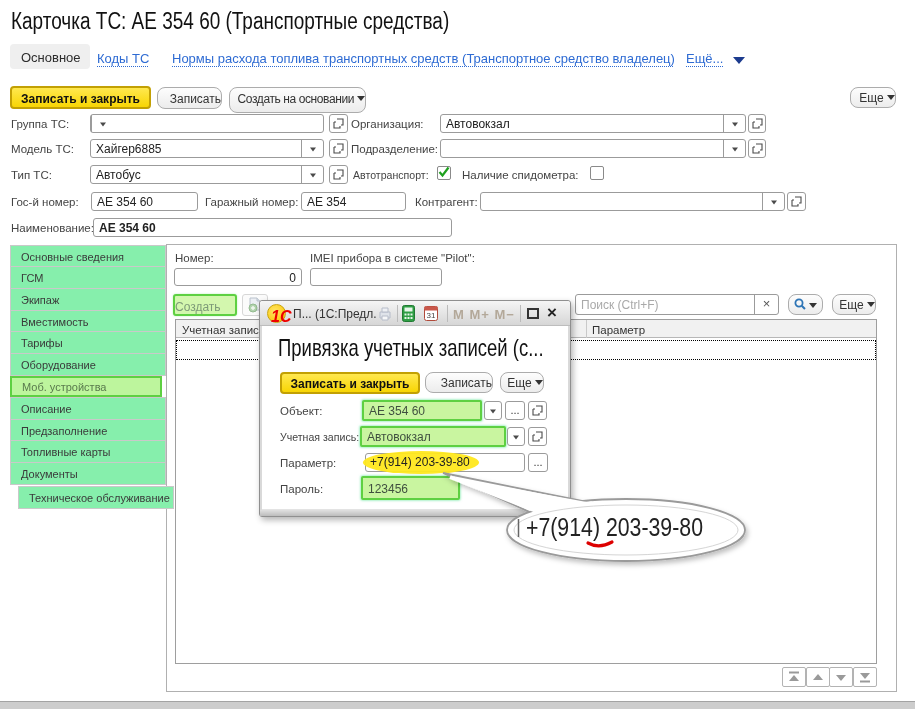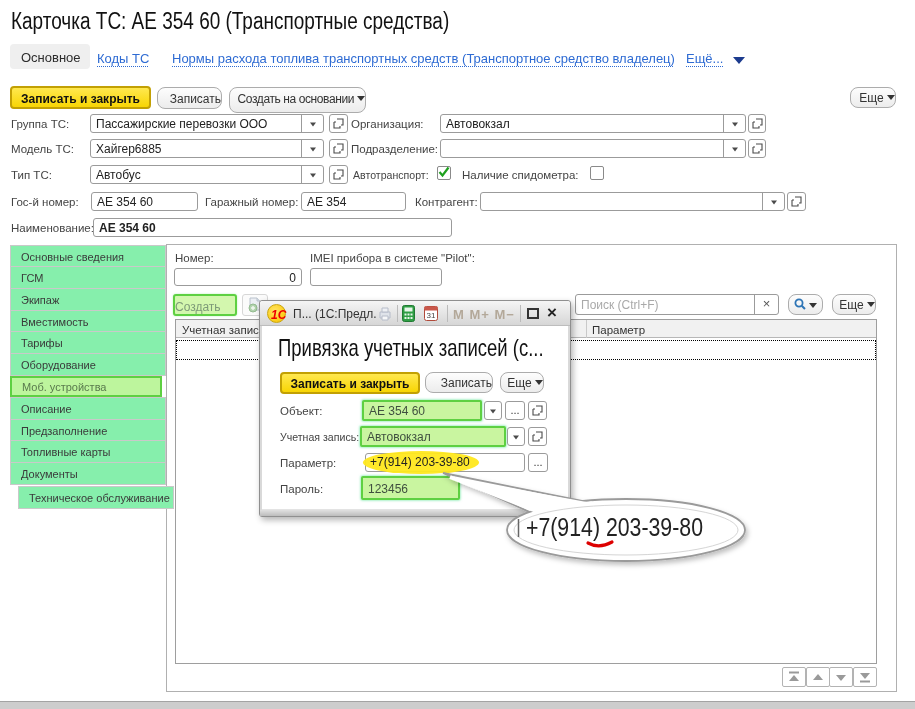--- a/index.html
+++ b/index.html
@@ -34,21 +34,20 @@
 <div class="link" style="left:686px; top:51px;">Ещё...</div>
 <div class="abs" style="left:733px; top:57px; width:0; height:0; border-left:6px solid transparent; border-right:6px solid transparent; border-top:7px solid #1c3b8e;"></div>
 
 <div class="ybtn" style="left:10px; top:86px; width:141px; height:23px; padding-top:4px;">Записать и закрыть</div>
 <div class="btn" style="left:157px; top:87px; width:65px; height:22px; padding-top:4px;">Записать</div>
 <div class="btn" style="left:229px; top:87px; width:137px; height:26px; padding-top:4px; letter-spacing:-0.4px;">Создать на основании <span style="display:inline-block; width:0; height:0; border-left:4px solid transparent; border-right:4px solid transparent; border-top:5px solid #333; vertical-align:2px;"></span></div>
 <div class="btn" style="left:850px; top:87px; width:46px; height:21px; padding-top:3px;">Еще <span style="display:inline-block; width:0; height:0; border-left:4px solid transparent; border-right:4px solid transparent; border-top:5px solid #333; vertical-align:2px;"></span></div>
 
 <div class="lbl" style="left:11px; top:118px;">Группа ТС:</div>
 <div class="combo" style="left:90px; top:114px; width:234px; height:19px;">
-  <div class="txt">Пассажирские перевозки ООО</div>
   <div class="seg">
       <div class="tri"></div>
     </div>
 </div>
 <div class="sqbtn" style="left:329px; top:114px; width:19px; height:19px;">
     <svg class="opn" width="11" height="11" viewBox="0 0 11 11">
       <path d="M4 1 h6 v6 h-2 M1 4 h2 M1 4 v6 h6 v-2" fill="none" stroke="#4a4a4a" stroke-width="1.1"></path>
     </svg>
   </div>
 <div class="lbl" style="left:351px; top:118px;">Организация:</div>
@@ -208,21 +207,21 @@
     <svg width="12" height="12" viewBox="0 0 12 12" style="position:absolute;left:5px;top:3px;">
       <path d="M1 2 h10 L6 8 z" fill="#9a9a9a"></path>
       <path d="M1 10.5 h10" stroke="#9a9a9a" stroke-width="2"></path>
     </svg>
   </div>
 
 <div class="abs" style="left:259px; top:300px; width:312px; height:217px; background:#fff; border:1px solid #8f8f8f; border-radius:3px; box-shadow:2px 3px 6px rgba(0,0,0,.3); z-index:10;">
 
   <div class="abs" style="left:0; top:0; width:100%; height:25px; background:linear-gradient(#f5f5f5,#d6d6d6); border-bottom:1px solid #bdbdbd; border-radius:3px 3px 0 0;"></div>
   <div class="abs" style="left:7px; top:3px; width:19px; height:19px; border-radius:50%; background:radial-gradient(circle at 40% 35%, #ffe566, #fdd020 60%, #eab80a); border:1px solid #caa50a;">
-    <span style="position:absolute; left:3px; top:3px; font-size:12px; font-weight:bold; color:#e00; font-style:italic;">1С</span>
+    <span style="position:absolute; left:3px; top:3px; font-size:16px; font-weight:bold; color:#e00; font-style:italic;">1С</span>
   </div>
   <div class="abs" style="left:33px; top:6px; font-size:12px; color:#333;">П... (1С:Предл.</div>
   <svg width="16" height="14" viewBox="0 0 16 14" style="position:absolute;left:117px;top:6px;">
       <path d="M3 5 h10 v6 h-10 z" fill="#dfe3ea" stroke="#b6bcc9"></path>
       <path d="M5 1 h6 v4 h-6 z" fill="#eef0f4" stroke="#b6bcc9"></path>
       <path d="M5 9 h6 v4 h-6 z" fill="#f6f7f9" stroke="#b6bcc9"></path>
     </svg>
   <div class="abs" style="left:137px; top:4px; width:1px; height:17px; background:#bbb;"></div>
   <svg width="13" height="17" viewBox="0 0 13 17" style="position:absolute;left:142px;top:4px;">
       <rect x="0.5" y="0.5" width="12" height="16" rx="2" fill="#2f9e44" stroke="#217a33"></rect>

